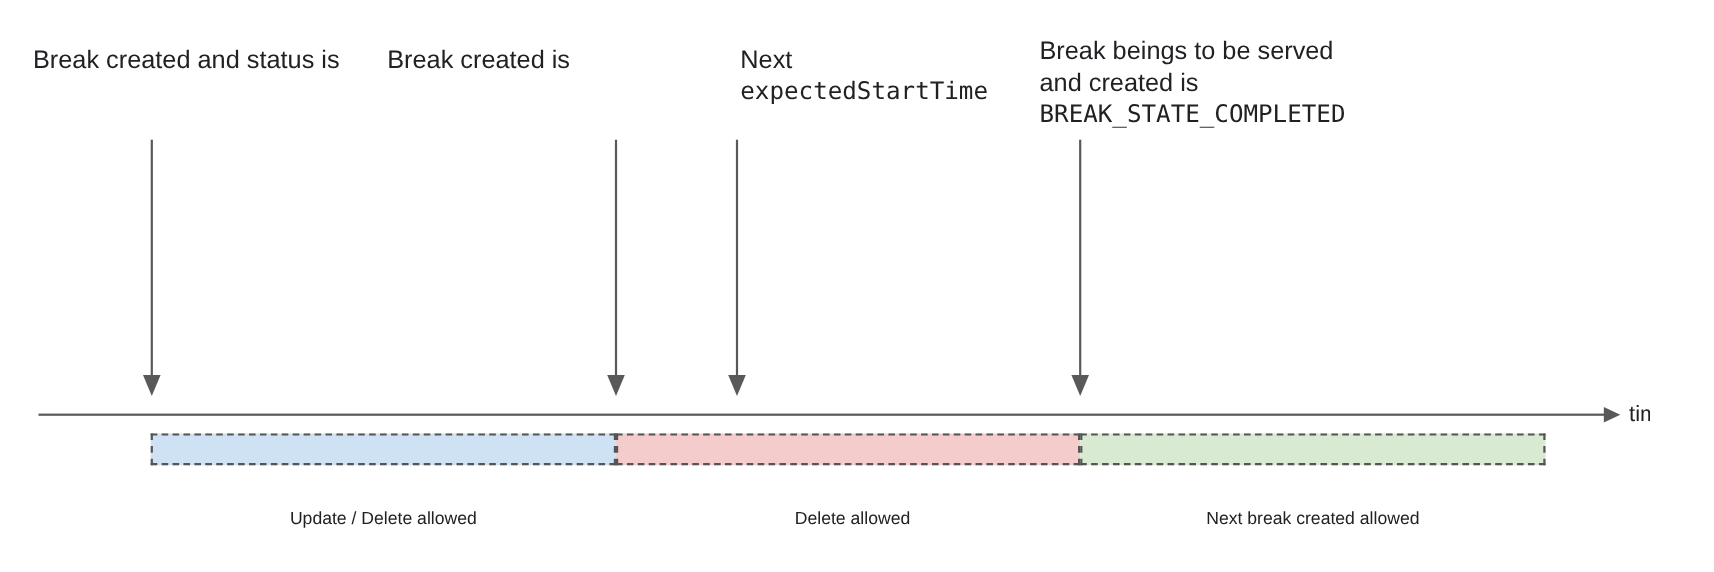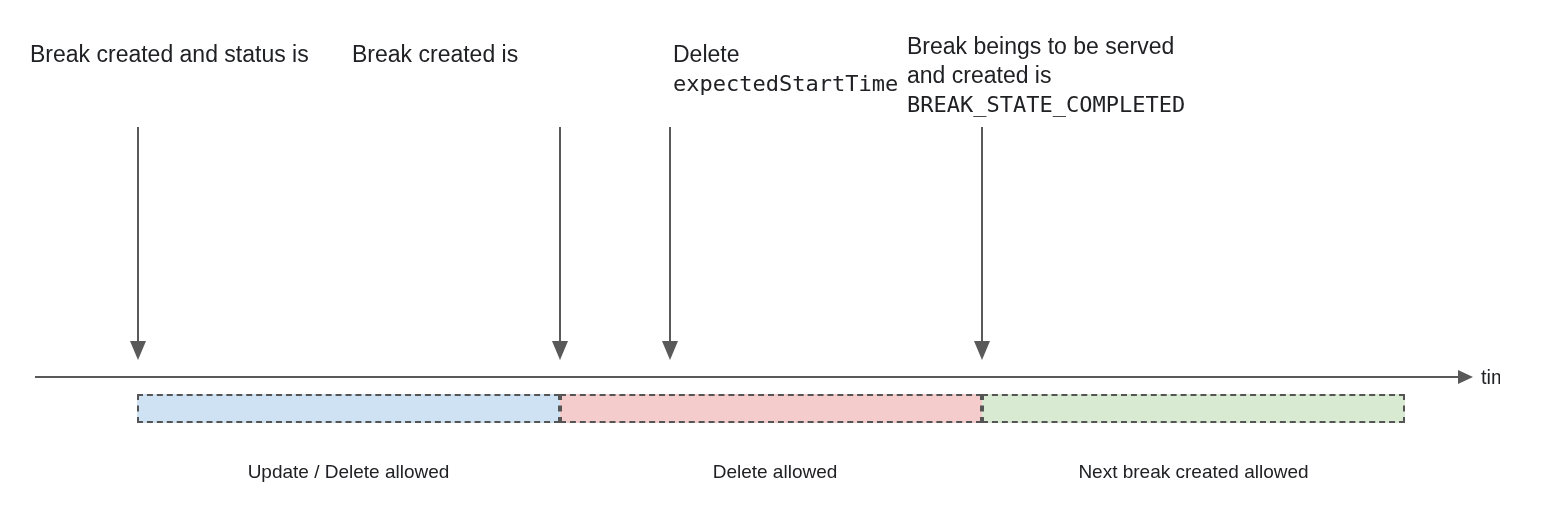--- a/index.html
+++ b/index.html
@@ -21,21 +21,21 @@
     line-height: 29px;
     white-space: nowrap;
   }
   .annotation .mono {
     font-family: "DejaVu Sans Mono", monospace;
     font-size: 22px;
   }
   .ann-1 { left: 30px;  top: 40px; }
   .ann-2 { left: 352px; top: 40px; }
   .ann-3 { left: 673px; top: 40px; }
-  .ann-4 { left: 907px; top: 32px; }
+  .ann-4 { left: 945px; top: 32px; }
 
   
   .v-arrow {
     position: absolute;
     top: 127px;
     width: 16px;
     height: 233px;
     transform: translateX(-8px);
   }
   .v-arrow .shaft {
@@ -87,41 +87,41 @@
     border: 2px dashed #555555;
   }
   .seg-1 { left: 137px; width: 419px; }
   .seg-2 { left: 560px; width: 418px; }
   .seg-3 { left: 982px; width: 419px; }
 
   
   .segment-label {
     position: absolute;
     top: 458px;
-    font-size: 19px;
+    font-size: 16px;
     line-height: 28px;
     text-align: center;
   }
   .seg-label-1 { left: 137px; width: 423px; }
   .seg-label-2 { left: 564px; width: 422px; }
   .seg-label-3 { left: 982px; width: 423px; }
 </style>
 </head>
 <body>
 
 <div class="canvas">
 
   <div class="annotation ann-1">
     <div class="sans">Break created and status is</div>
   </div>
   <div class="annotation ann-2">
     <div class="sans">Break created is</div>
   </div>
   <div class="annotation ann-3">
-    <div class="sans">Delete</div>
+    <div class="sans">Next</div>
     <div class="mono">expectedStartTime</div>
   </div>
   <div class="annotation ann-4">
     <div class="sans">Break beings to be served</div>
     <div class="sans">and created is</div>
     <div class="mono">BREAK_STATE_COMPLETED</div>
   </div>
 
   <div class="v-arrow v-arrow-1">
     <div class="shaft"></div>

